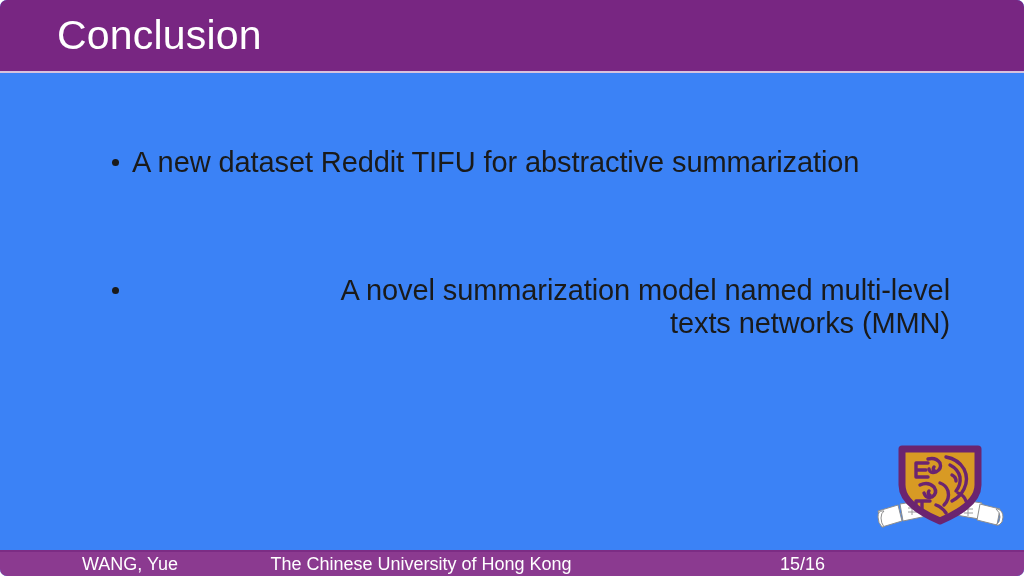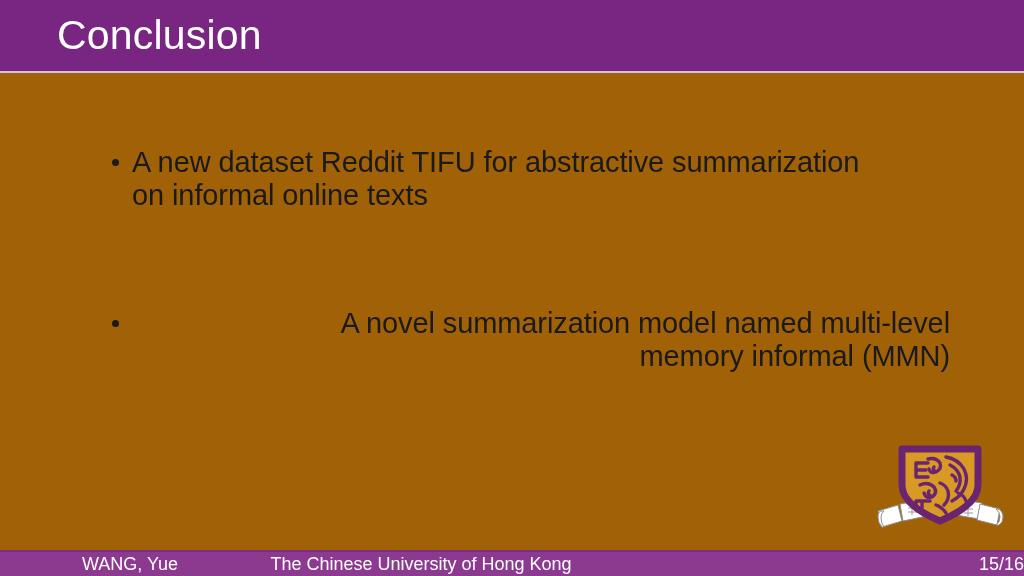--- a/index.html
+++ b/index.html
@@ -8,22 +8,23 @@
     padding: 0;
     background: #ffffff;
   }
   body {
     font-family: "Liberation Sans", sans-serif;
   }
   .slide {
     position: relative;
     width: 1024px;
     height: 576px;
-    background: #a16207;
+    background: #3b82f6;
     overflow: hidden;
+    border-radius: 7px;
   }
 
   
   .title-bar {
     position: absolute;
     left: 0;
     top: 0;
     width: 1024px;
     height: 71px;
     background: #782682;
@@ -124,47 +125,46 @@
   }
   .footer-author { left: 82px; }
   .footer-org {
     left: 0;
     width: 842px;
     text-align: center;
   }
   .footer-page {
     left: 0;
     width: 1024px;
-    text-align: right;
+    text-align: left;
     padding-left: 780px;
     box-sizing: border-box;
   }
 </style>
 </head>
 <body>
 
 <div class="slide">
 
   <div class="title-bar"></div>
   <div class="title-bar-underline"></div>
   <div class="slide-title">Conclusion</div>
 
   <div class="body-area">
     <ul class="bullet-list">
 
       <li class="bullet-item first">
         <span class="bullet-dot"></span>
         <span class="bullet-line">A new dataset Reddit TIFU for abstractive summarization</span>
-        <span class="bullet-line">on informal online texts</span>
       </li>
 
       <li class="bullet-item second">
         <span class="bullet-dot"></span>
         <span class="bullet-line">A novel summarization model named multi-level</span>
-        <span class="bullet-line">memory informal (MMN)</span>
+        <span class="bullet-line">texts networks (MMN)</span>
       </li>
 
     </ul>
   </div>
 
   <div class="logo">
     <svg width="136" height="100" viewBox="0 0 136 100" xmlns="http://www.w3.org/2000/svg">
 
       <g stroke="#8e8e8e" stroke-width="1" fill="#ffffff">
         <path d="M6,68 L26,62 L30,78 L10,84 Z"></path>

